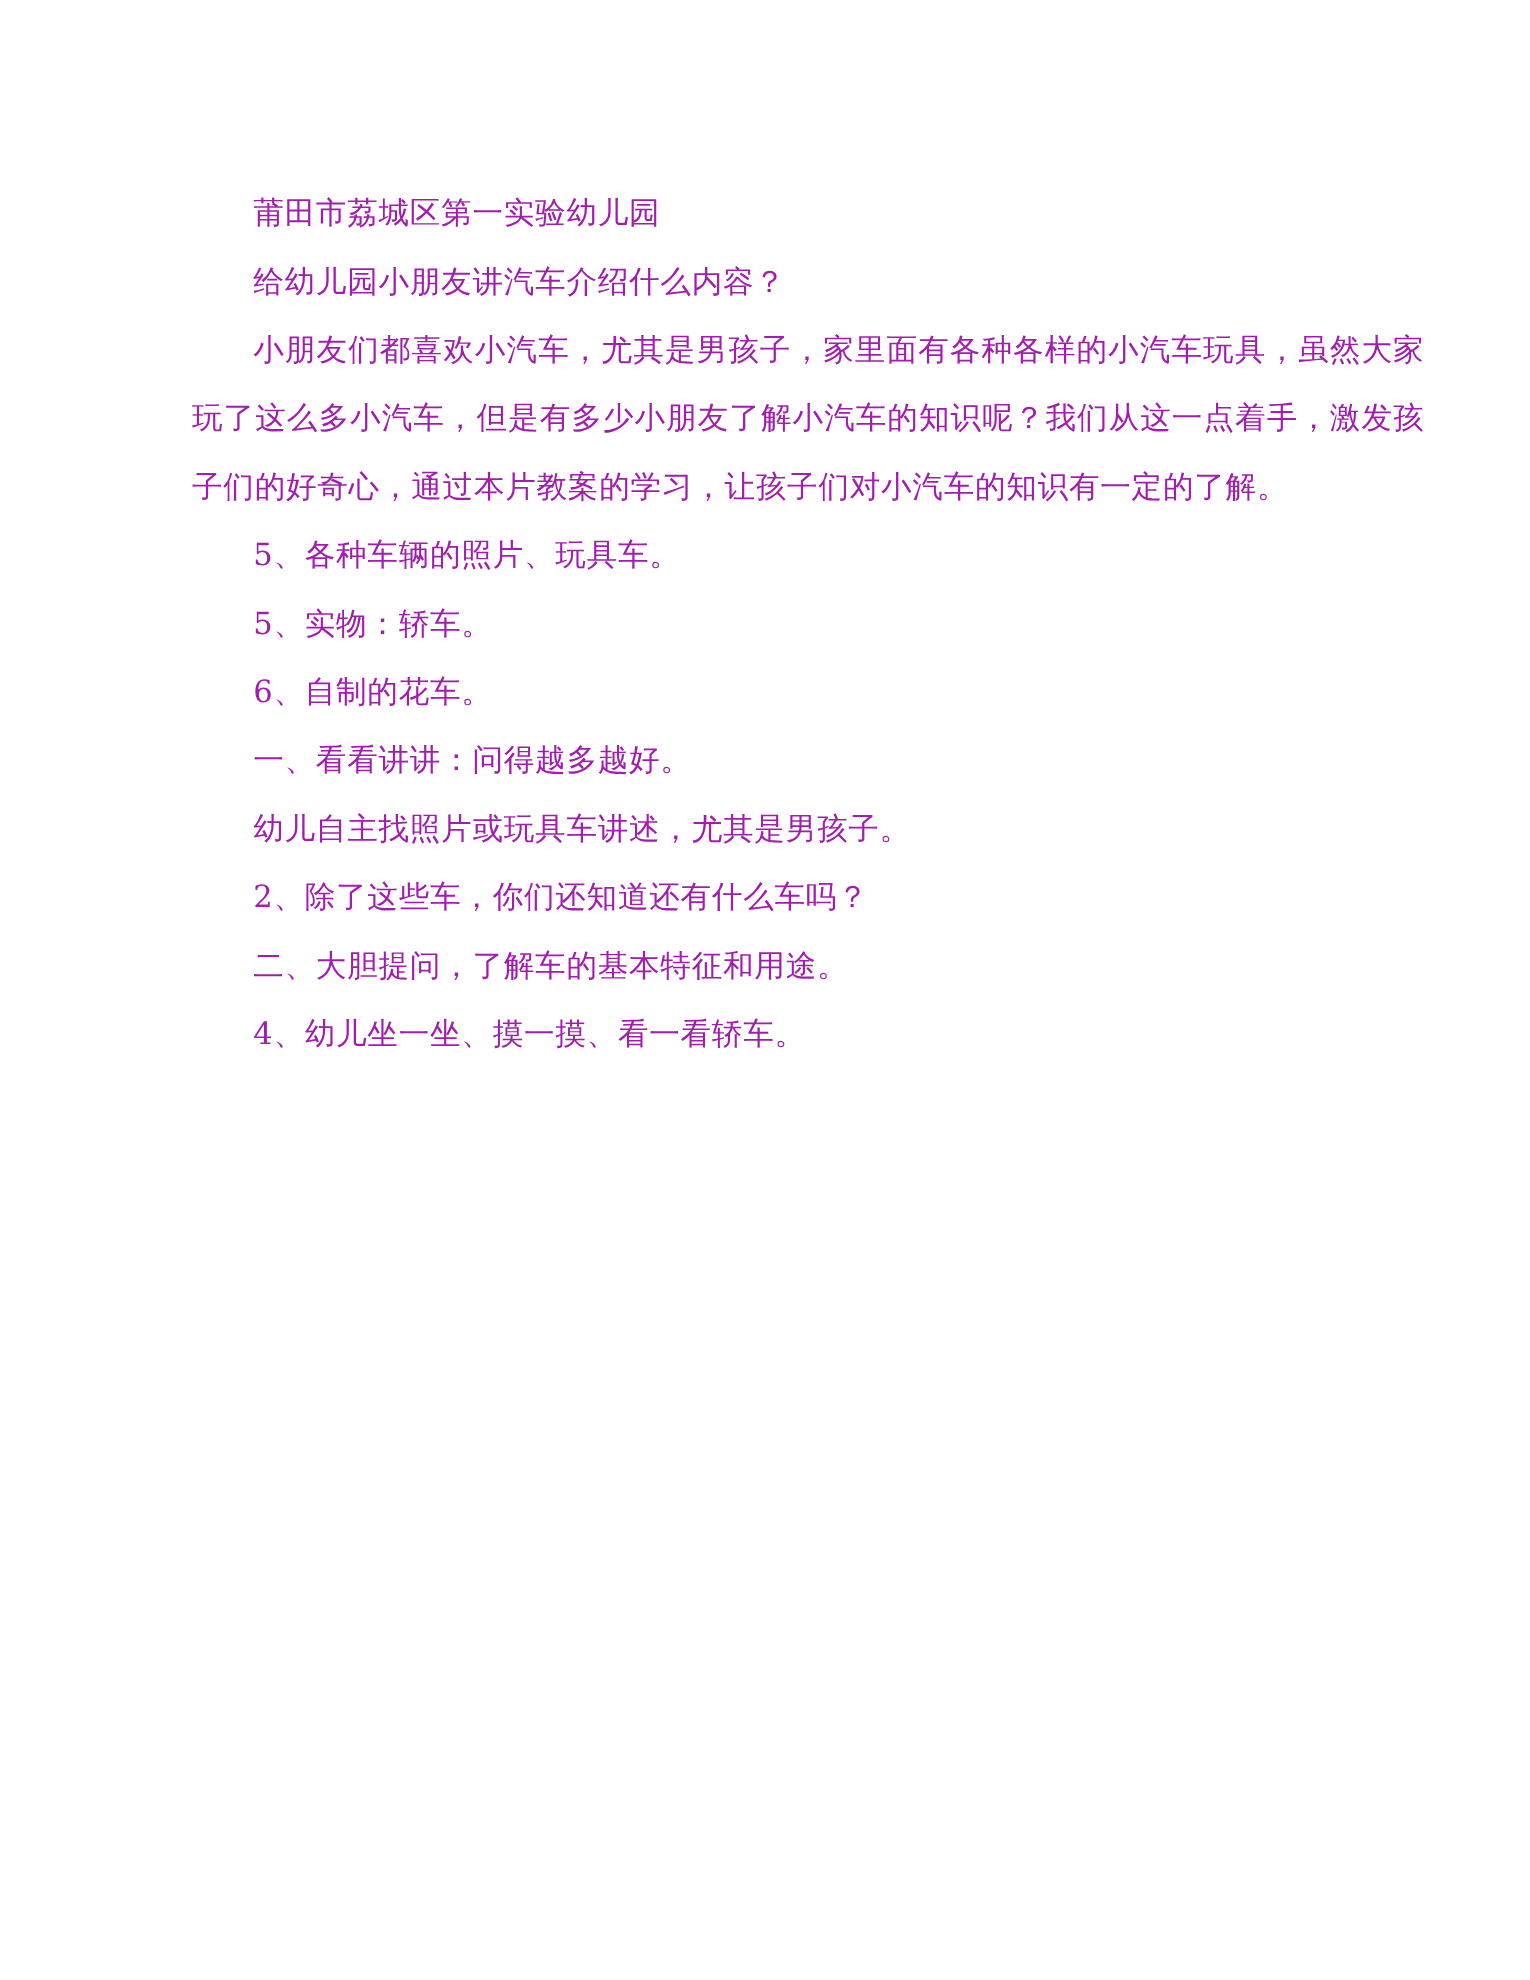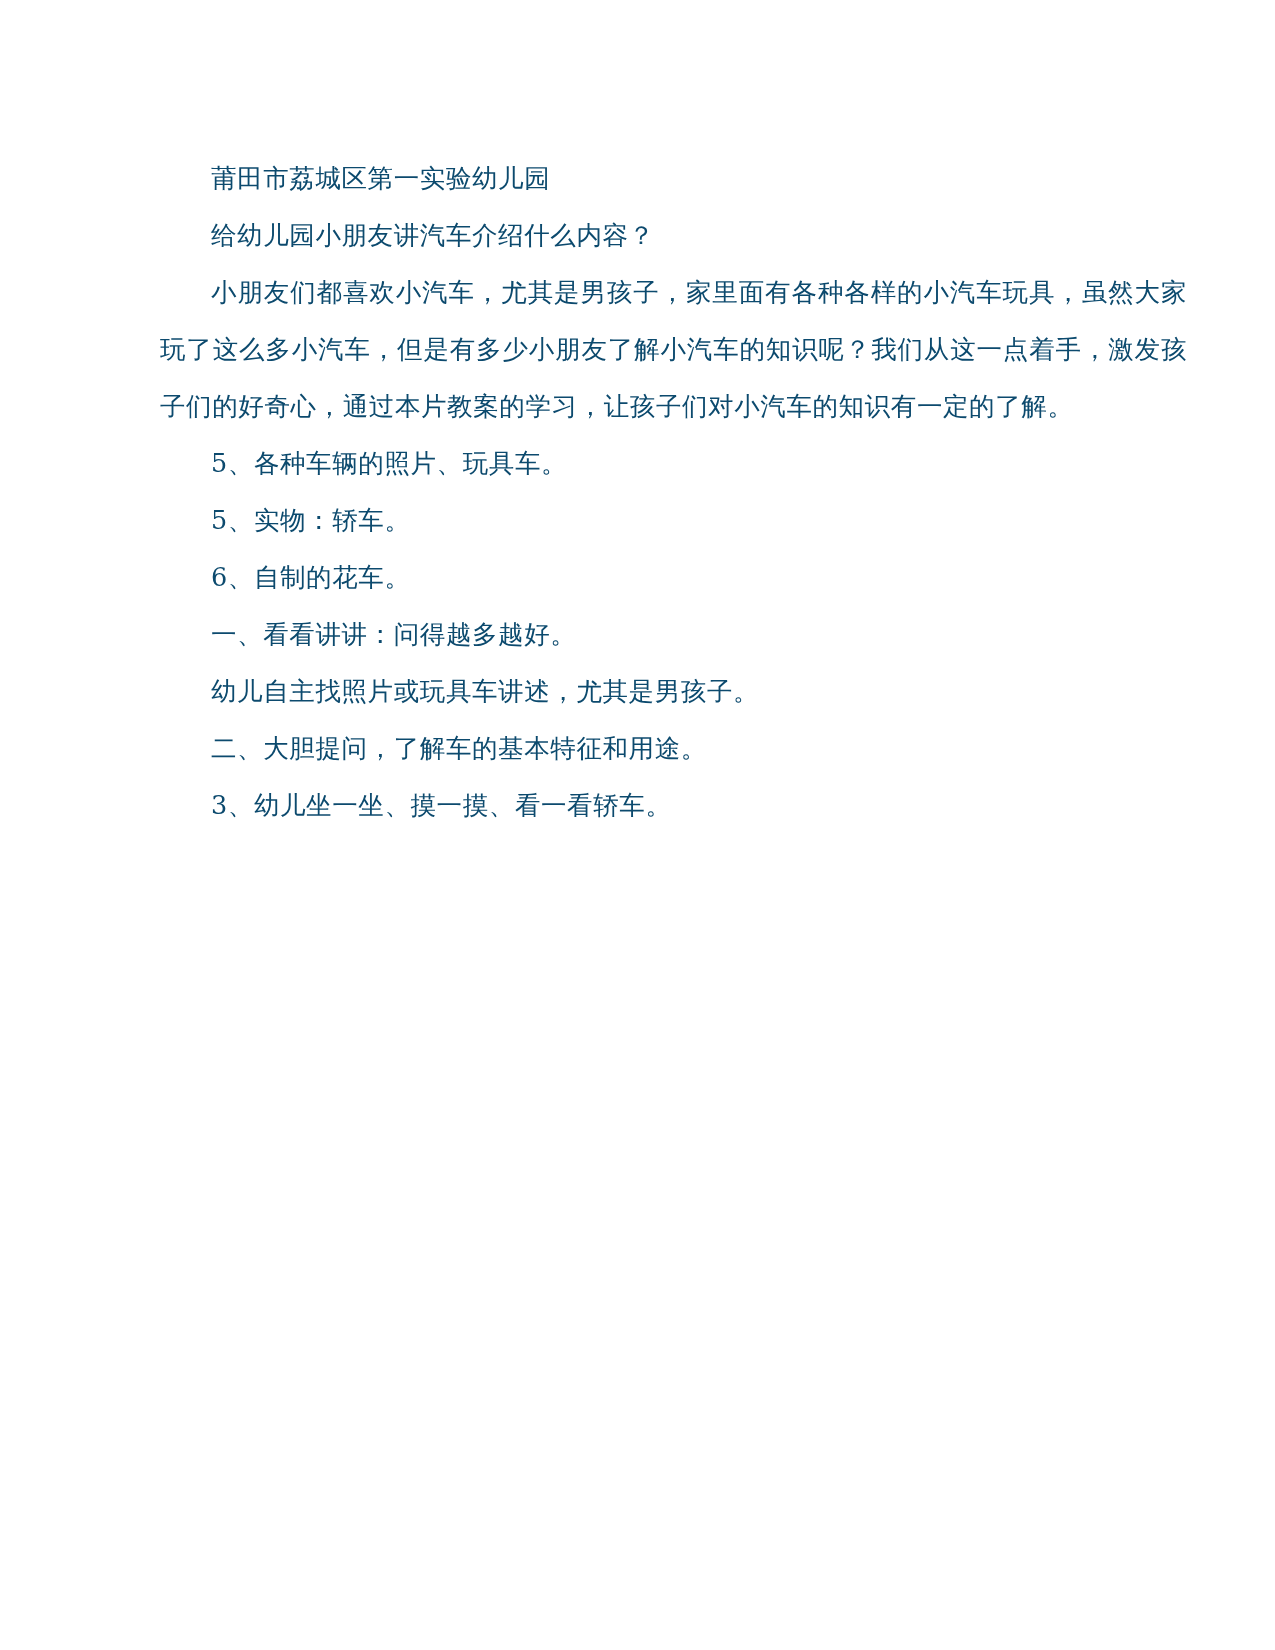--- a/index.html
+++ b/index.html
@@ -8,21 +8,21 @@
     background: #ffffff;
   }
   .page {
     width: 1275px;
     height: 1650px;
     box-sizing: border-box;
     background: #ffffff;
     position: relative;
     padding: 150px 88px 0 160px;
     font-family: "DejaVu Serif", "Liberation Serif", serif;
-    color: #0c4a6e;
+    color: #a21caf;
   }
   .doc-body {
     font-size: 25.5px;
     line-height: 57px;
     text-align: justify;
     text-justify: inter-ideograph;
     letter-spacing: 0.6px;
   }
   .para {
     margin: 0;
@@ -36,16 +36,17 @@
 <div class="page">
   <div class="doc-body">
     <p class="para">莆田市荔城区第一实验幼儿园</p>
     <p class="para">给幼儿园小朋友讲汽车介绍什么内容？</p>
     <p class="para">小朋友们都喜欢小汽车，尤其是男孩子，家里面有各种各样的小汽车玩具，虽然大家玩了这么多小汽车，但是有多少小朋友了解小汽车的知识呢？我们从这一点着手，激发孩子们的好奇心，通过本片教案的学习，让孩子们对小汽车的知识有一定的了解。</p>
     <p class="para">5、各种车辆的照片、玩具车。</p>
     <p class="para">5、实物：轿车。</p>
     <p class="para">6、自制的花车。</p>
     <p class="para">一、看看讲讲：问得越多越好。</p>
     <p class="para">幼儿自主找照片或玩具车讲述，尤其是男孩子。</p>
+    <p class="para">2、除了这些车，你们还知道还有什么车吗？</p>
     <p class="para">二、大胆提问，了解车的基本特征和用途。</p>
-    <p class="para">3、幼儿坐一坐、摸一摸、看一看轿车。</p>
+    <p class="para">4、幼儿坐一坐、摸一摸、看一看轿车。</p>
   </div>
 </div>
 
 </body></html>

